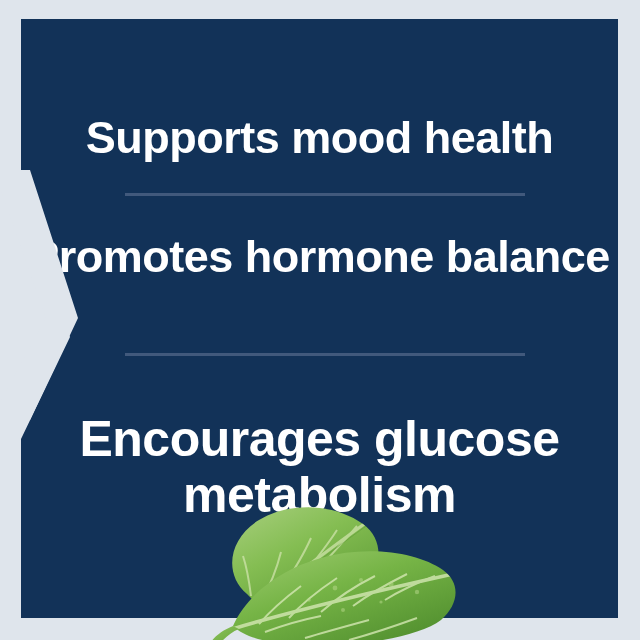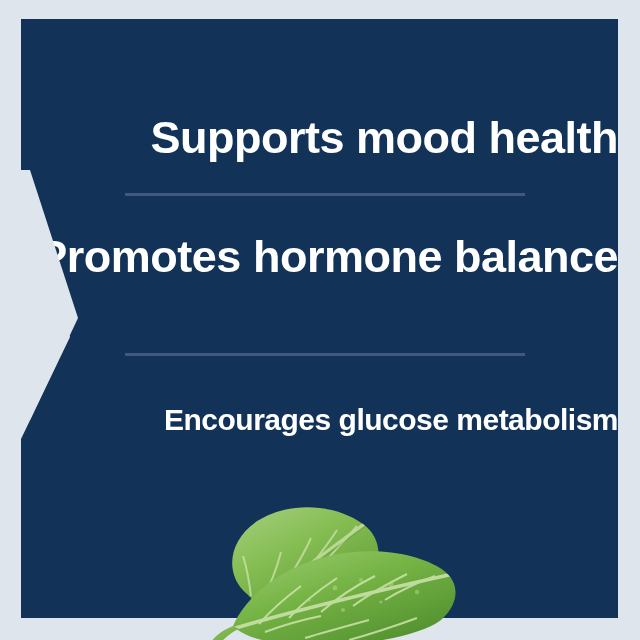--- a/index.html
+++ b/index.html
@@ -41,41 +41,41 @@
     width: 110px;
     height: 250px;
     pointer-events: none;
   }
 
   
   .benefit {
     position: absolute;
     left: 0;
     width: 597px;
-    text-align: right;
+    text-align: center;
     color: #ffffff;
     font-weight: bold;
     letter-spacing: -0.5px;
     line-height: 1.12;
     -webkit-font-smoothing: antialiased;
   }
 
   #benefit-1 {
     top: 94px;
     font-size: 45px;
   }
 
   #benefit-2 {
     top: 213px;
     font-size: 45px;
   }
 
   #benefit-3 {
-    top: 384px;
-    font-size: 30px;
+    top: 392px;
+    font-size: 50px;
   }
 
   
   .divider {
     position: absolute;
     left: 104px;
     width: 400px;
     height: 3px;
     background: #41597c;
   }

